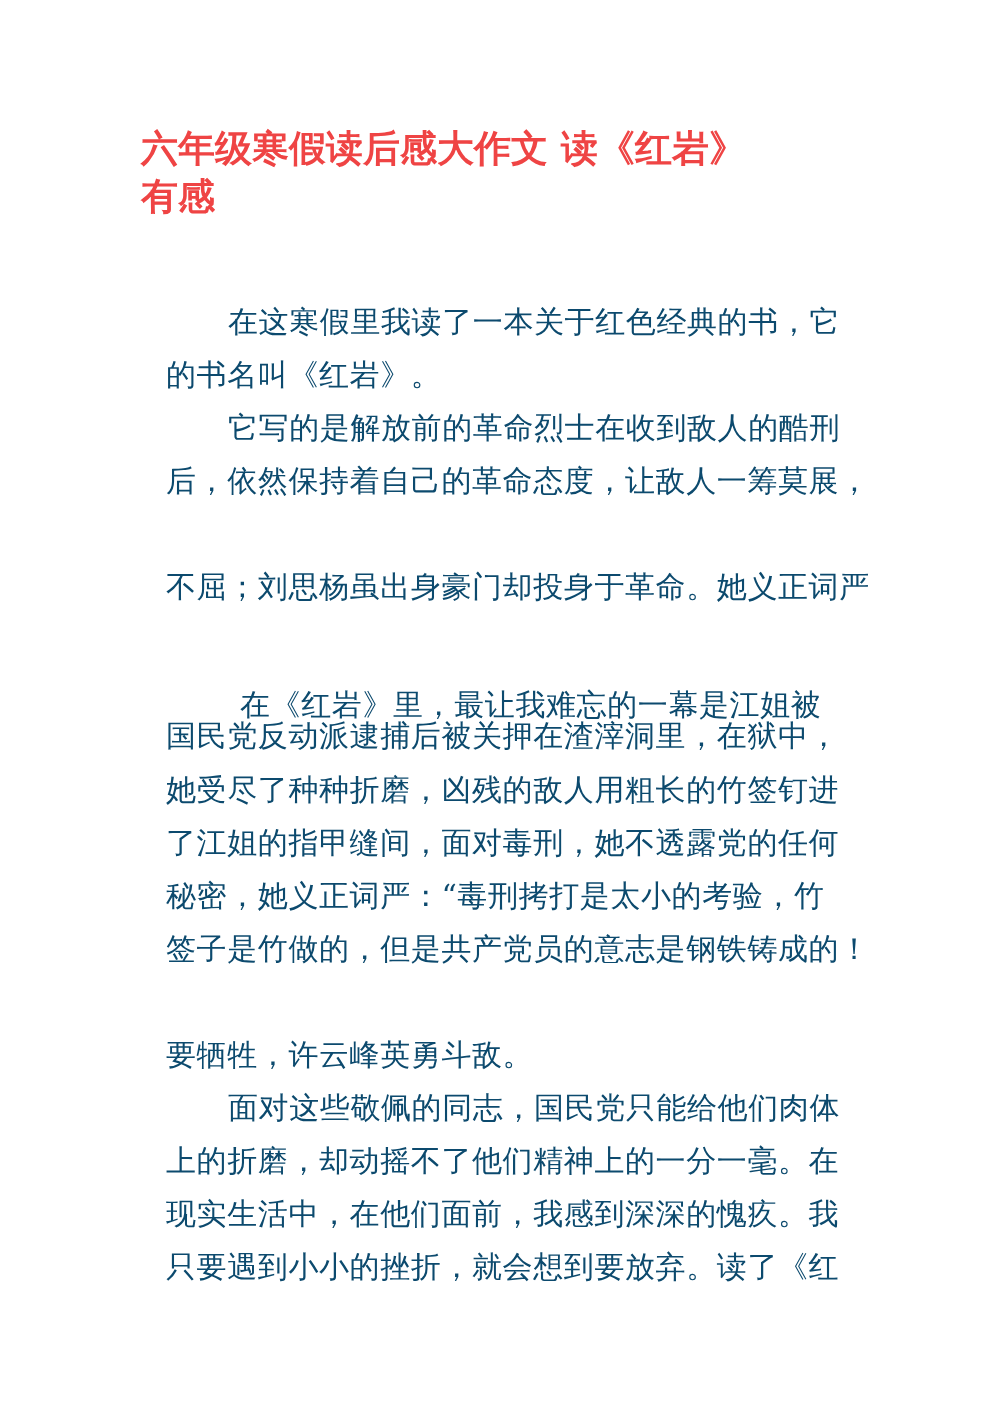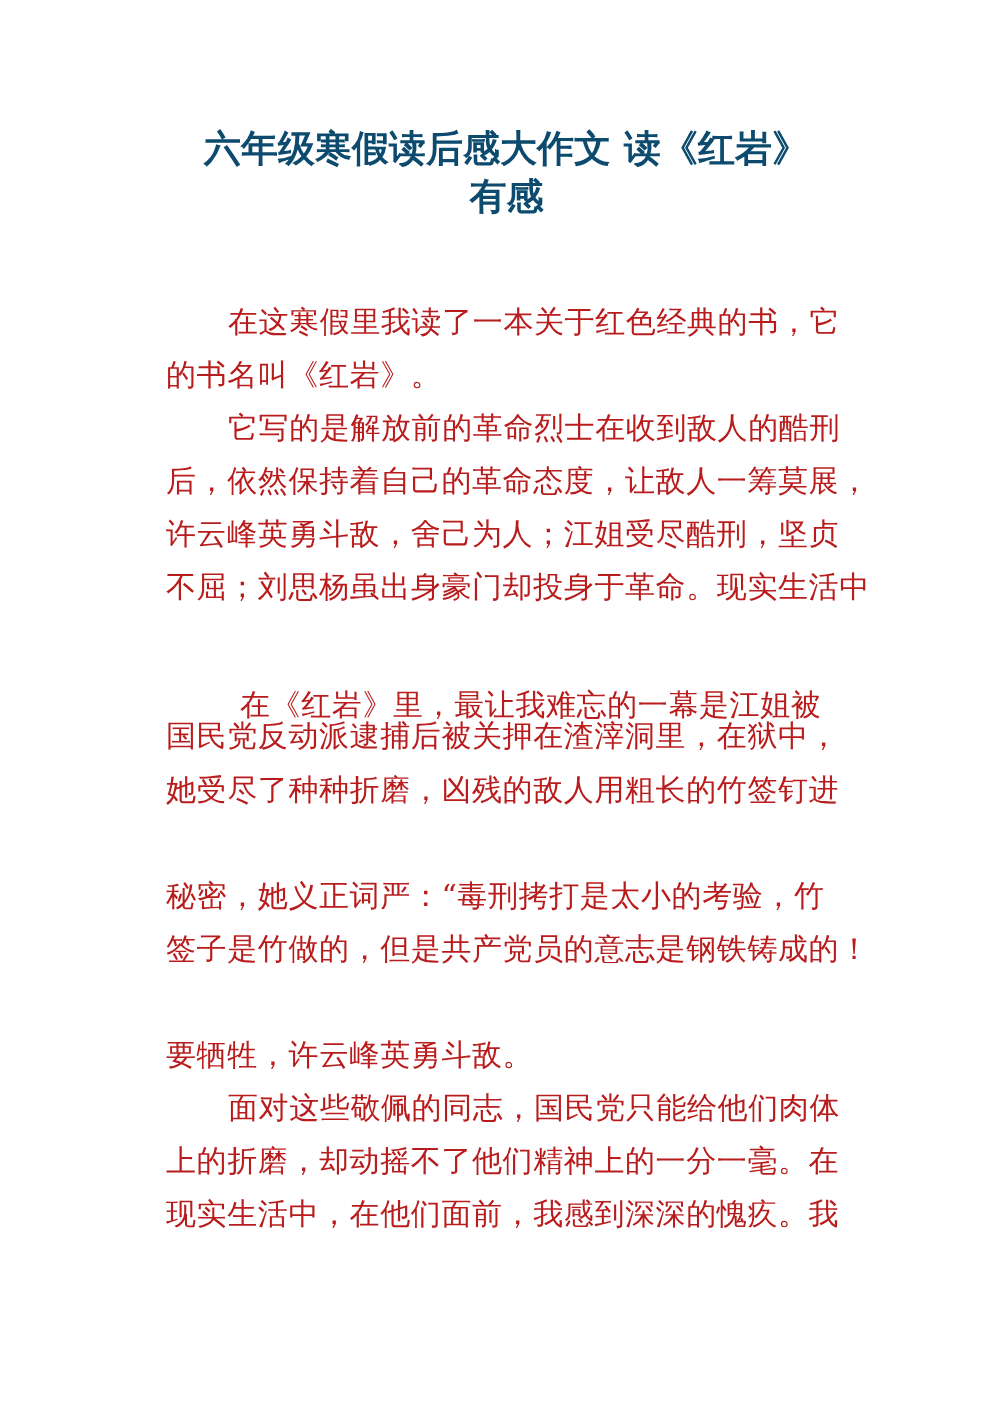--- a/index.html
+++ b/index.html
@@ -15,64 +15,65 @@
       color: #111111;
     }
     .page {
       position: absolute;
       left: 0; top: 0;
       width: 993px; height: 1404px;
       background: #ffffff;
     }
     .title {
       position: absolute;
-      left: 160px;
+      left: 141px;
       width: 693px;
-      text-align: center;
+      text-align: left;
       font-family: "DejaVu Sans", "Liberation Sans", sans-serif;
       font-weight: bold;
       font-size: 37px;
       line-height: 50px;
-      color: #0c4a6e;
+      color: #ef4444;
       letter-spacing: 0px;
       white-space: nowrap;
     }
     .title-line1 { top: 124px; }
     .title-line2 { top: 172px; }
     .body-line {
       position: absolute;
       left: 166px;
       font-family: "DejaVu Serif", "Liberation Serif", serif;
       font-size: 30px;
       line-height: 40px;
-      color: #b91c1c;
+      color: #0c4a6e;
       white-space: nowrap;
       letter-spacing: 0.6px;
     }
     .indent { left: 228px; }
     .indent-wide { left: 240px; margin-top: 20px; }
   </style>
 </head>
 <body>
 
 <div class="page">
   <div class="title title-line1">六年级寒假读后感大作文  读《红岩》</div>
   <div class="title title-line2">有感</div>
 
   <div class="body-line indent" style="top:302px">在这寒假里我读了一本关于红色经典的书，它</div>
   <div class="body-line" style="top:355px">的书名叫《红岩》。</div>
 
   <div class="body-line indent" style="top:408px">它写的是解放前的革命烈士在收到敌人的酷刑</div>
   <div class="body-line" style="top:461px">后，依然保持着自己的革命态度，让敌人一筹莫展，</div>
-  <div class="body-line" style="top:514px">许云峰英勇斗敌，舍己为人；江姐受尽酷刑，坚贞</div>
-  <div class="body-line" style="top:567px">不屈；刘思杨虽出身豪门却投身于革命。现实生活中</div>
+  <div class="body-line" style="top:567px">不屈；刘思杨虽出身豪门却投身于革命。她义正词严</div>
 
   <div class="body-line indent-wide" style="top:665px">在《红岩》里，最让我难忘的一幕是江姐被</div>
   <div class="body-line" style="top:716px">国民党反动派逮捕后被关押在渣滓洞里，在狱中，</div>
   <div class="body-line" style="top:770px">她受尽了种种折磨，凶残的敌人用粗长的竹签钉进</div>
+  <div class="body-line" style="top:823px">了江姐的指甲缝间，面对毒刑，她不透露党的任何</div>
   <div class="body-line" style="top:876px">秘密，她义正词严：“毒刑拷打是太小的考验，竹</div>
   <div class="body-line" style="top:929px">签子是竹做的，但是共产党员的意志是钢铁铸成的！</div>
   <div class="body-line" style="top:1035px">要牺牲，许云峰英勇斗敌。</div>
 
   <div class="body-line indent" style="top:1088px">面对这些敬佩的同志，国民党只能给他们肉体</div>
   <div class="body-line" style="top:1141px">上的折磨，却动摇不了他们精神上的一分一毫。在</div>
   <div class="body-line" style="top:1194px">现实生活中，在他们面前，我感到深深的愧疚。我</div>
+  <div class="body-line" style="top:1247px">只要遇到小小的挫折，就会想到要放弃。读了《红</div>
 </div>
 
 </body></html>

